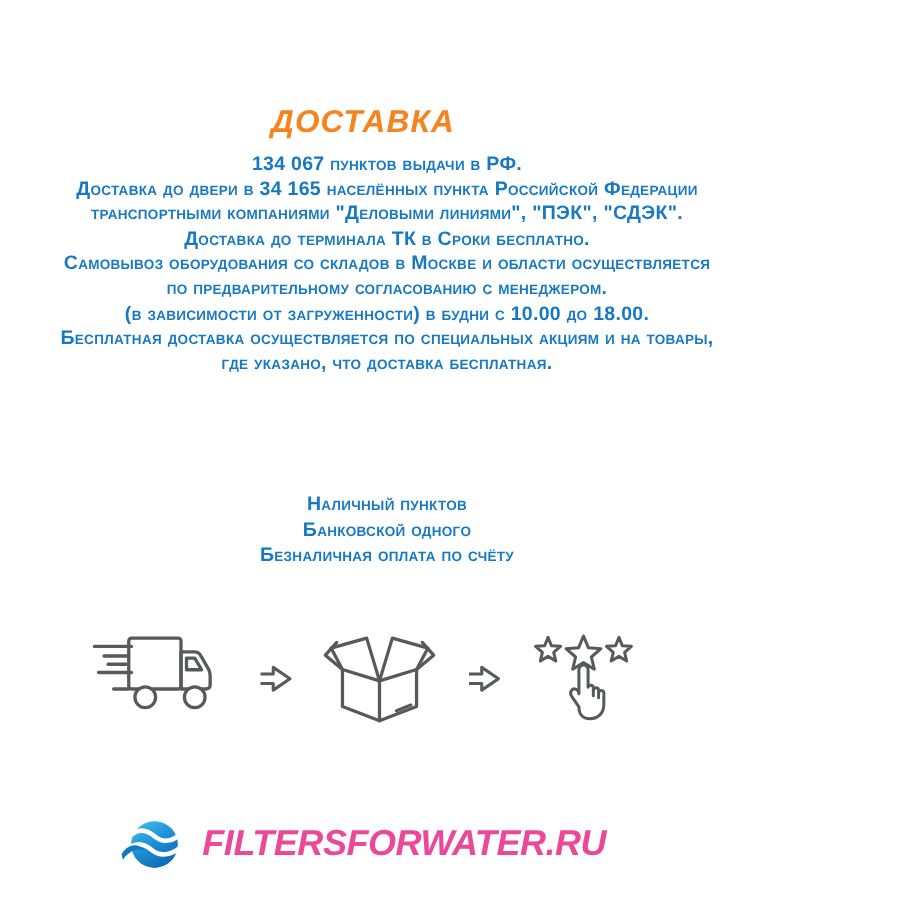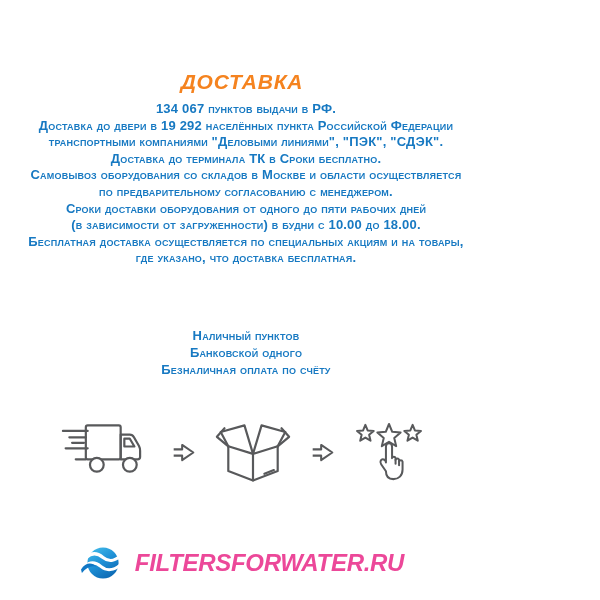--- a/index.html
+++ b/index.html
@@ -16,21 +16,21 @@
     text-align:center;
     color:#f5831f;
     font-size:21px;
     font-weight:bold;
     font-style:italic;
     letter-spacing:0.8px;
   }
   #delivery-title { top:70px; }
   #payment-title  { top:291px; }
   .body-text {
-    position:absolute; left:4px; width:100%;
+    position:absolute; left:16px; width:100%;
     text-align:center;
     color:#1779c2;
     font-size:13px;
     font-weight:bold;
     font-variant:small-caps;
     letter-spacing:0.2px;
   }
   #delivery-text { top:101px; line-height:16.6px; }
   #payment-text  { top:327px; line-height:17px; }
   .icons-row {
@@ -55,26 +55,25 @@
 </style>
 </head>
 <body>
 
 <div class="page">
 
   <h1 class="section-title" id="delivery-title">ДОСТАВКА</h1>
 
   <div class="body-text" id="delivery-text">
     <div>134 067 пунктов выдачи в РФ.</div>
-    <div>Доставка до двери в 19 292 населённых пункта Российской Федерации</div>
+    <div>Доставка до двери в 34 165 населённых пункта Российской Федерации</div>
     <div>транспортными компаниями "Деловыми линиями", "ПЭК", "СДЭК".</div>
     <div>Доставка до терминала ТК в Сроки бесплатно.</div>
     <div>Самовывоз оборудования со складов в Москве и области осуществляется</div>
     <div>по предварительному согласованию с менеджером.</div>
-    <div>Сроки доставки оборудования от одного до пяти рабочих дней</div>
     <div>(в зависимости от загруженности) в будни с 10.00 до 18.00.</div>
     <div>Бесплатная доставка осуществляется по специальных акциям и на товары,</div>
     <div>где указано, что доставка бесплатная.</div>
   </div>
 
 
   <div class="body-text" id="payment-text">
     <div>Наличный пунктов</div>
     <div>Банковской одного</div>
     <div>Безналичная оплата по счёту</div>

